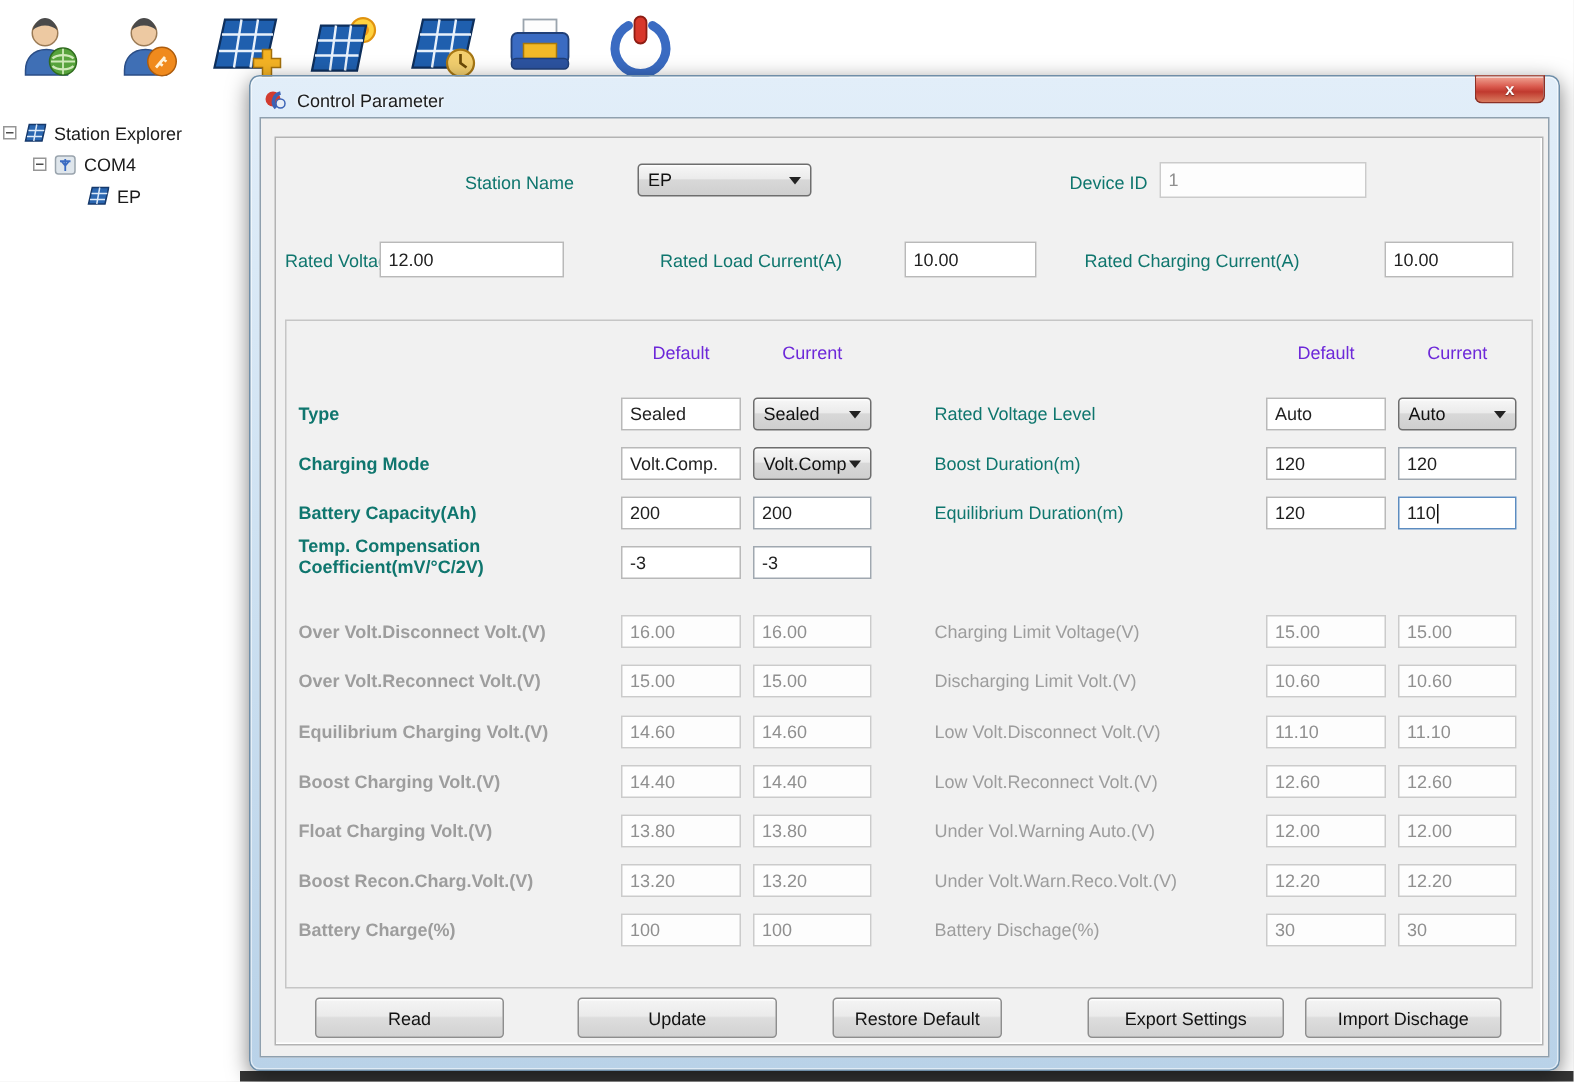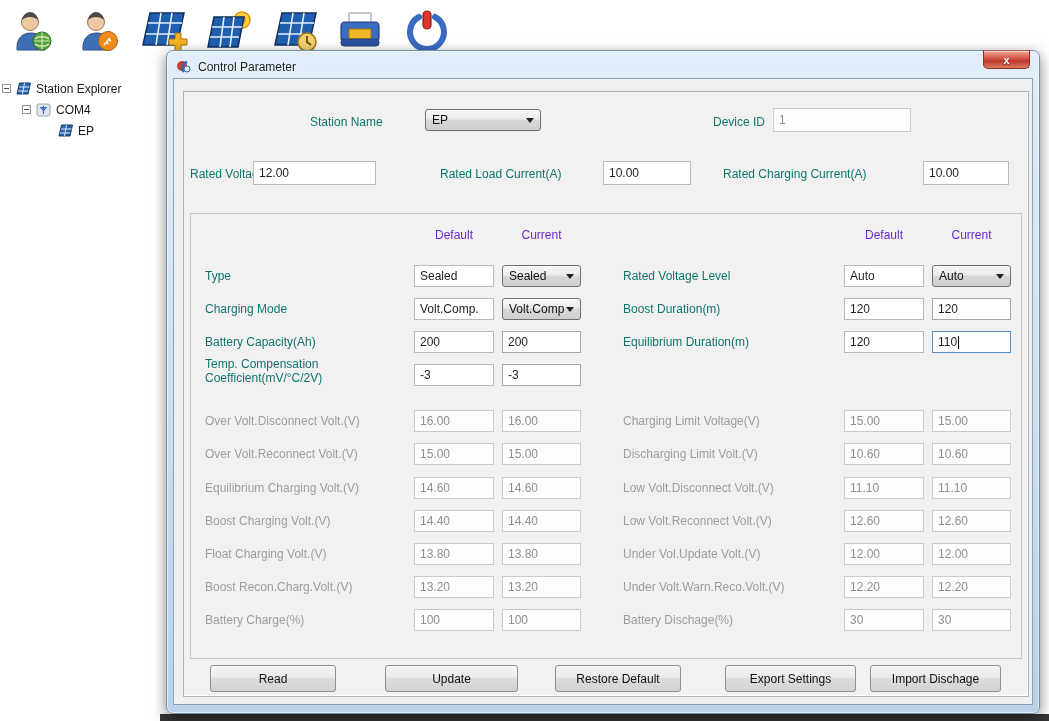--- a/index.html
+++ b/index.html
@@ -76,21 +76,21 @@
     box-shadow:inset 0 1px 0 rgba(255,255,255,.8);
     cursor:default; white-space:nowrap;
   }
   .combo .arrow {
     position:absolute; right:6px; top:50%; margin-top:-2px;
     width:0; height:0; border-left:4px solid transparent; border-right:4px solid transparent;
     border-top:5px solid #222;
   }
   .groupbox { position:absolute; left:16px; top:134px; width:832px; height:446px; border:1px solid #c6c6c6; background:#f1f1f1; }
   .ghead { position:absolute; top:14px; font-size:12px; color:#6d28d9; text-align:center; }
-  .glbl-l { left:14px; max-width:212px; white-space:normal; line-height:14px; }
+  .glbl-l { left:8px; max-width:212px; white-space:normal; line-height:14px;font-weight:bold; }
   .glbl-r { left:432px; max-width:215px; }
   .gdef-l { left:223px; width:80px; }
   .gcur-l { left:311px; width:79px; }
   .gdef-r { left:653px; width:80px; }
   .gcur-r { left:741px; width:79px; }
   .btn {
     position:absolute; height:27px; top:586px;
     background:linear-gradient(180deg,#f4f4f4 0%,#ebebeb 45%,#dddddd 50%,#d2d2d2 100%);
     border:1px solid #8e8e8e; border-radius:3px;
     font-size:12px; color:#111; font-family:"Liberation Sans",sans-serif;
@@ -310,32 +310,32 @@
       <div class="box dis gcur-r" style="top:229px">10.60</div>
 
       <div class="lbl dis glbl-r" style="top:267px">Low Volt.Disconnect Volt.(V)</div>
       <div class="box dis gdef-r" style="top:263px">11.10</div>
       <div class="box dis gcur-r" style="top:263px">11.10</div>
 
       <div class="lbl dis glbl-r" style="top:300px">Low Volt.Reconnect Volt.(V)</div>
       <div class="box dis gdef-r" style="top:296px">12.60</div>
       <div class="box dis gcur-r" style="top:296px">12.60</div>
 
-      <div class="lbl dis glbl-r" style="top:333px">Under Vol.Update Volt.(V)</div>
+      <div class="lbl dis glbl-r" style="top:333px">Under Vol.Warning Auto.(V)</div>
       <div class="box dis gdef-r" style="top:329px">12.00</div>
       <div class="box dis gcur-r" style="top:329px">12.00</div>
 
       <div class="lbl dis glbl-r" style="top:366px">Under Volt.Warn.Reco.Volt.(V)</div>
       <div class="box dis gdef-r" style="top:362px">12.20</div>
       <div class="box dis gcur-r" style="top:362px">12.20</div>
 
       <div class="lbl dis glbl-r" style="top:399px">Battery Dischage(%)</div>
       <div class="box dis gdef-r" style="top:395px">30</div>
       <div class="box dis gcur-r" style="top:395px">30</div>
     </div>
 
     <div class="btn" style="left:36px;width:126px">Read</div>
     <div class="btn" style="left:211px;width:133px">Update</div>
-    <div class="btn" style="left:381px;width:126px">Restore Default</div>
+    <div class="btn" style="left:381px;width:113px">Restore Default</div>
     <div class="btn" style="left:551px;width:131px">Export Settings</div>
     <div class="btn" style="left:696px;width:131px">Import Dischage</div>
   </div>
 </div>
 
 </body></html>

